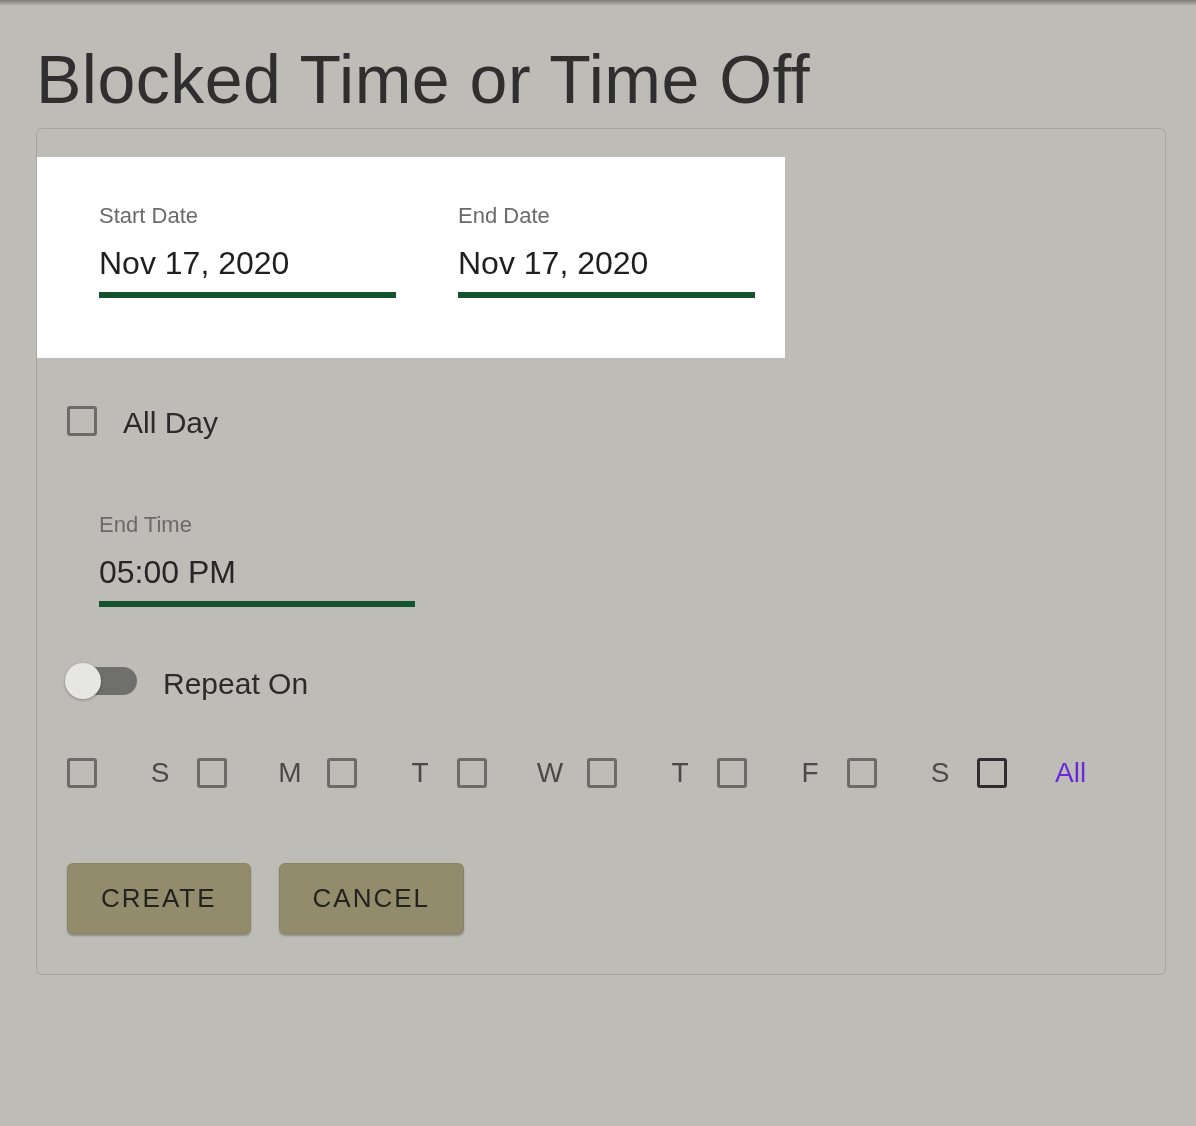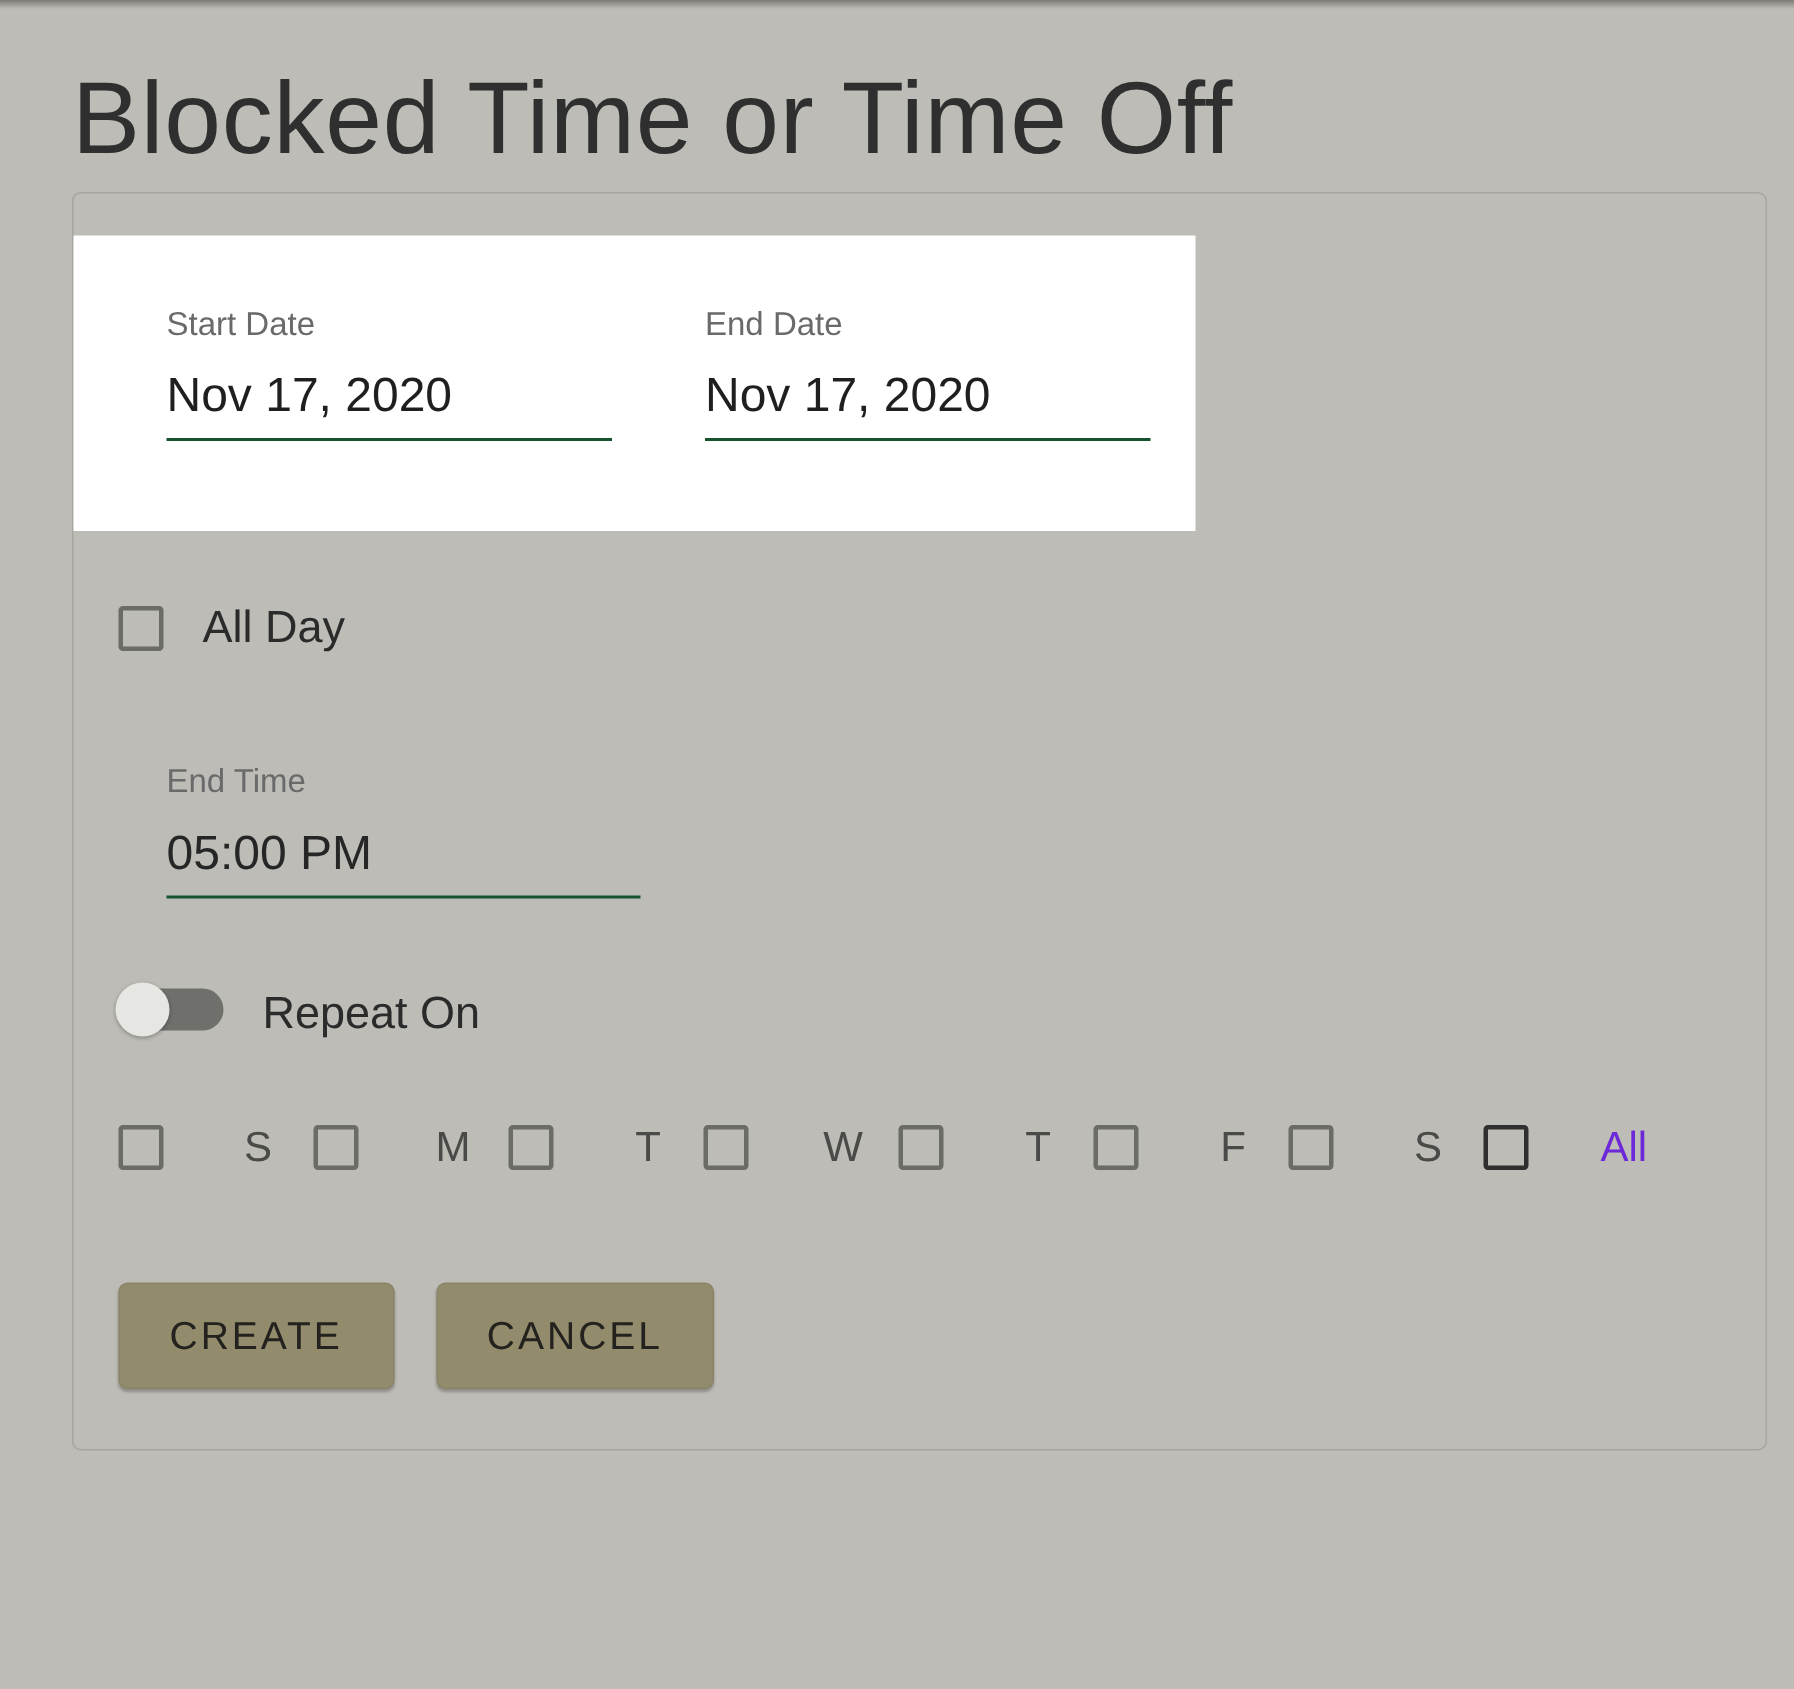--- a/index.html
+++ b/index.html
@@ -10,21 +10,21 @@
     position: relative;
     overflow: hidden;
   }
   .top-shadow {
     position: absolute;
     top: 0; left: 0; right: 0;
     height: 6px;
     background: linear-gradient(to bottom, rgba(0,0,0,0.35), rgba(0,0,0,0));
   }
   .page {
-    padding: 40px 0 0 48px;
+    padding: 40px 0 0 36px;
   }
   h1.page-title {
     font-size: 68px;
     font-weight: 400;
     color: #2f2f2f;
     letter-spacing: 0.5px;
     margin-bottom: 10px;
   }
   .card {
     background: #bdbcb6;
@@ -54,29 +54,29 @@
   }
   .field-label {
     font-size: 22px;
     color: #6a6a6a;
     margin-bottom: 14px;
   }
   .field-value {
     font-size: 32px;
     color: #1f1f1f;
     border: none;
-    border-bottom: 2px solid #14532d;
+    border-bottom: 6px solid #14532d;
     background: transparent;
     width: 100%;
     padding: 2px 0 10px 0;
     outline: none;
   }
   .row {
     display: flex;
-    align-items: center;
+    align-items: flex-start;
   }
   .checkbox {
     width: 30px;
     height: 30px;
     border: 3px solid #6b6b67;
     border-radius: 3px;
     margin-right: 26px;
     cursor: pointer;
     background: transparent;
   }

